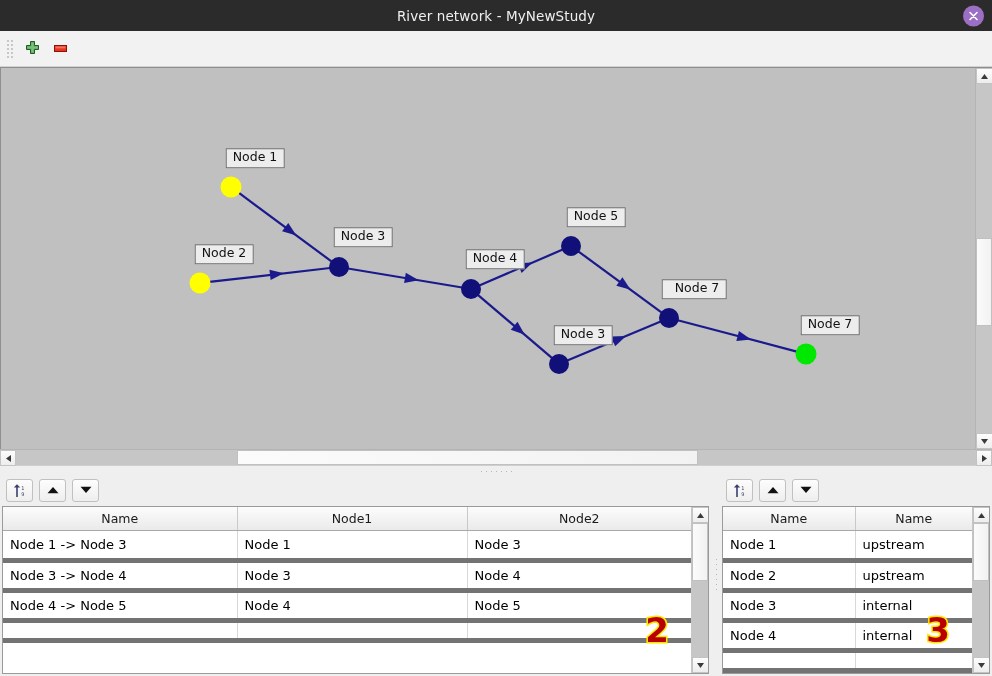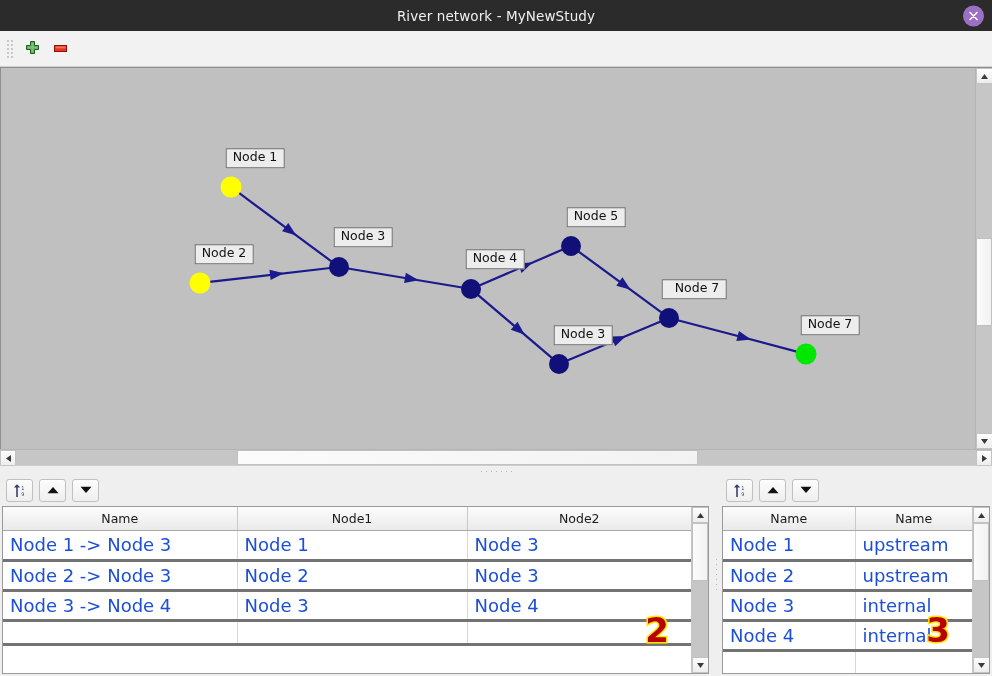--- a/index.html
+++ b/index.html
@@ -186,24 +186,24 @@
     border-bottom: 1px solid #a9a9a9;
     font-weight: normal;
     font-size: 12.5px;
     color: #1a1a1a;
     height: 23px;
     text-align: center;
   }
   thead th:last-child { border-right: none; }
   tbody td {
     border-right: 1px solid #d8d8d8;
-    border-bottom: 3px solid #737373;
+    border-bottom: 5px solid #737373;
     height: 30px;
-    font-size: 18px;
-    color: #1d4ed8;
+    font-size: 13px;
+    color: #000000;
     padding-left: 7px;
     background: #fff;
     overflow: hidden;
     white-space: nowrap;
   }
   tbody td:last-child { border-right: none; }
   tbody tr.filler td { height: 14px; }
 
   .panel-annot {
     position: absolute;
@@ -372,28 +372,28 @@
                   <th>Node2</th>
                 </tr>
               </thead>
             <tbody id="reaches-body">
                 <tr>
                   <td>Node 1 -&gt; Node 3</td>
                   <td>Node 1</td>
                   <td>Node 3</td>
                 </tr>
                 <tr>
-                  <td>Node 2 -&gt; Node 3</td>
-                  <td>Node 2</td>
-                  <td>Node 3</td>
-                </tr>
-                <tr>
                   <td>Node 3 -&gt; Node 4</td>
                   <td>Node 3</td>
                   <td>Node 4</td>
+                </tr>
+                <tr>
+                  <td>Node 4 -&gt; Node 5</td>
+                  <td>Node 4</td>
+                  <td>Node 5</td>
                 </tr>
                 <tr class="filler">
                   <td>&nbsp;</td>
                   <td>&nbsp;</td>
                   <td>&nbsp;</td>
                 </tr>
               </tbody>
           </table>
           <div class="panel-annot" style="right:22px; bottom:26px;">2</div>
         </div>

